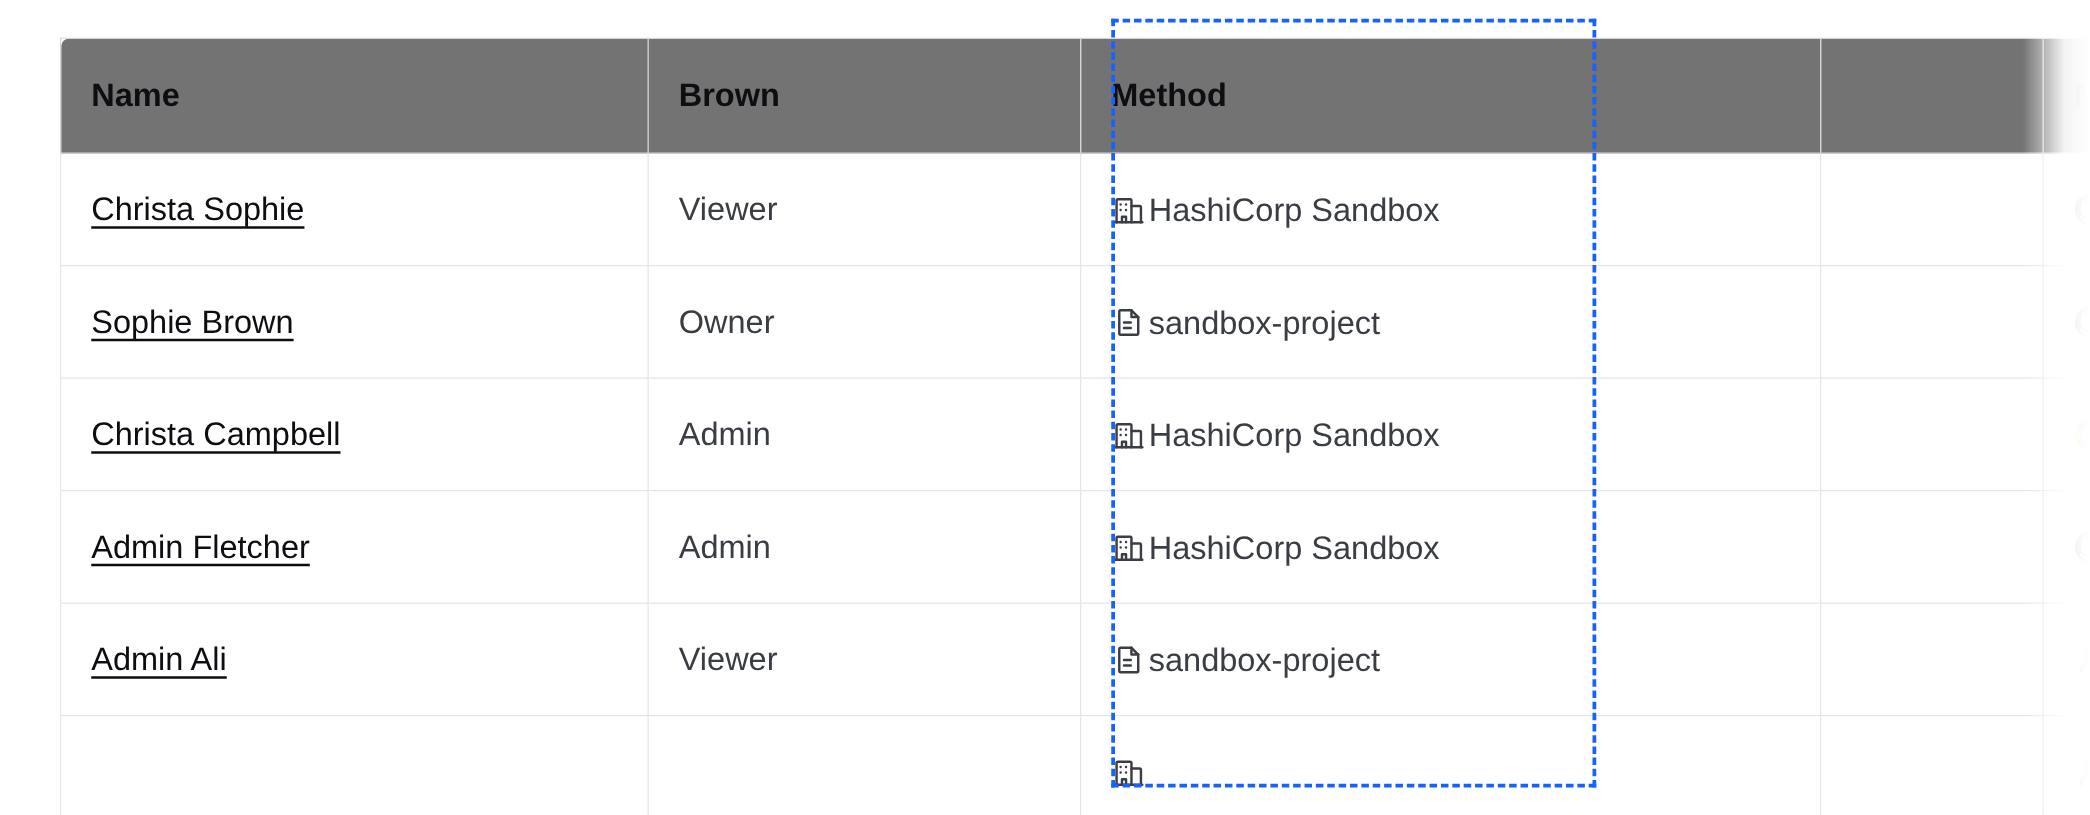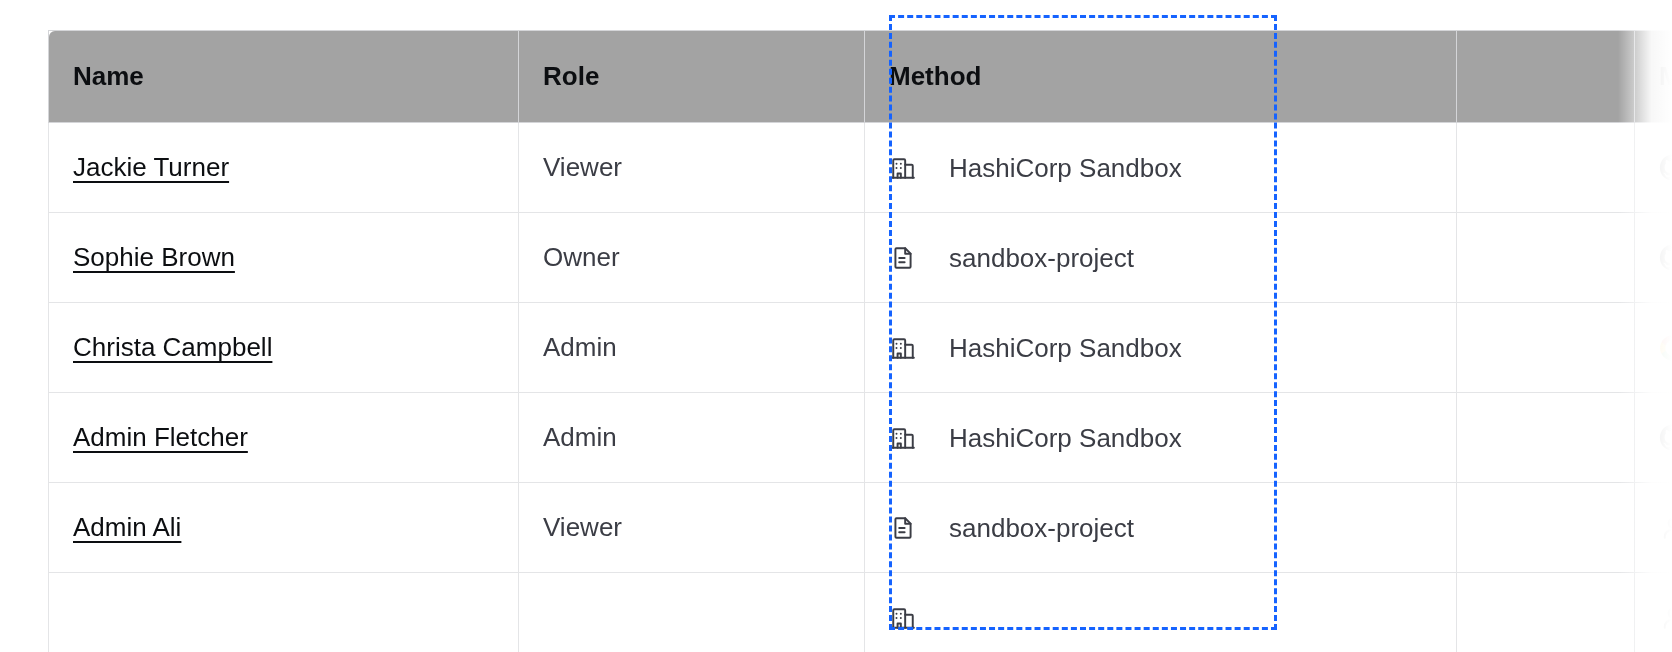--- a/index.html
+++ b/index.html
@@ -39,21 +39,21 @@
   table.members-table thead tr th:first-child {
     border-top-left-radius: 6px;
   }
 
   thead tr {
     background: #f1f2f3;
   }
 
   th {
     height: 92px;
-    background: #a3a3a3;
+    background: #737373;
     text-align: left;
     font-size: 26px;
     font-weight: 700;
     color: #0c0e11;
     padding: 0 24px;
     border-bottom: 1px solid #d4d5d8;
     border-right: 1px solid #d4d5d8;
     vertical-align: middle;
     white-space: nowrap;
   }
@@ -89,21 +89,21 @@
     font-size: 26px;
     text-decoration: underline;
     text-underline-offset: 5px;
     text-decoration-thickness: 2px;
     cursor: pointer;
   }
 
   .cell-flex {
     display: flex;
     align-items: center;
-    gap: 32px;
+    gap: 2px;
   }
   .cell-flex .label { line-height: 1; }
 
   .icon {
     display: inline-flex;
     align-items: center;
     justify-content: center;
     flex: 0 0 auto;
     width: 28px;
     height: 28px;
@@ -144,32 +144,32 @@
         <col class="c-name">
         <col class="c-role">
         <col class="c-scope">
         <col class="c-spacer" style="width:178px">
         <col class="c-method">
       </colgroup>
 
       <thead>
         <tr>
           <th class="tall-top">Name</th>
-          <th class="tall-top">Role</th>
+          <th class="tall-top">Brown</th>
           <th class="tall-top">Method</th>
           <th class="tall-top"></th>
           <th class="tall-top">Method</th>
         </tr>
       </thead>
 
       <tbody>
 
         <tr>
           <td>
-            <span class="name-link">Jackie Turner</span>
+            <span class="name-link">Christa Sophie</span>
           </td>
           <td>Viewer</td>
           <td>
             <span class="cell-flex">
               <span class="icon">
                 <svg width="26" height="26" viewBox="0 0 24 24" fill="none" stroke="#3b3d45" stroke-width="1.8" stroke-linecap="round" stroke-linejoin="round">
                   <path d="M3 21V5a1 1 0 0 1 1-1h9a1 1 0 0 1 1 1v16"></path>
                   <path d="M14 9h6a1 1 0 0 1 1 1v11"></path>
                   <path d="M2 21h20"></path>
                   <path d="M6 8h.01M10 8h.01M6 12h.01M10 12h.01"></path>

